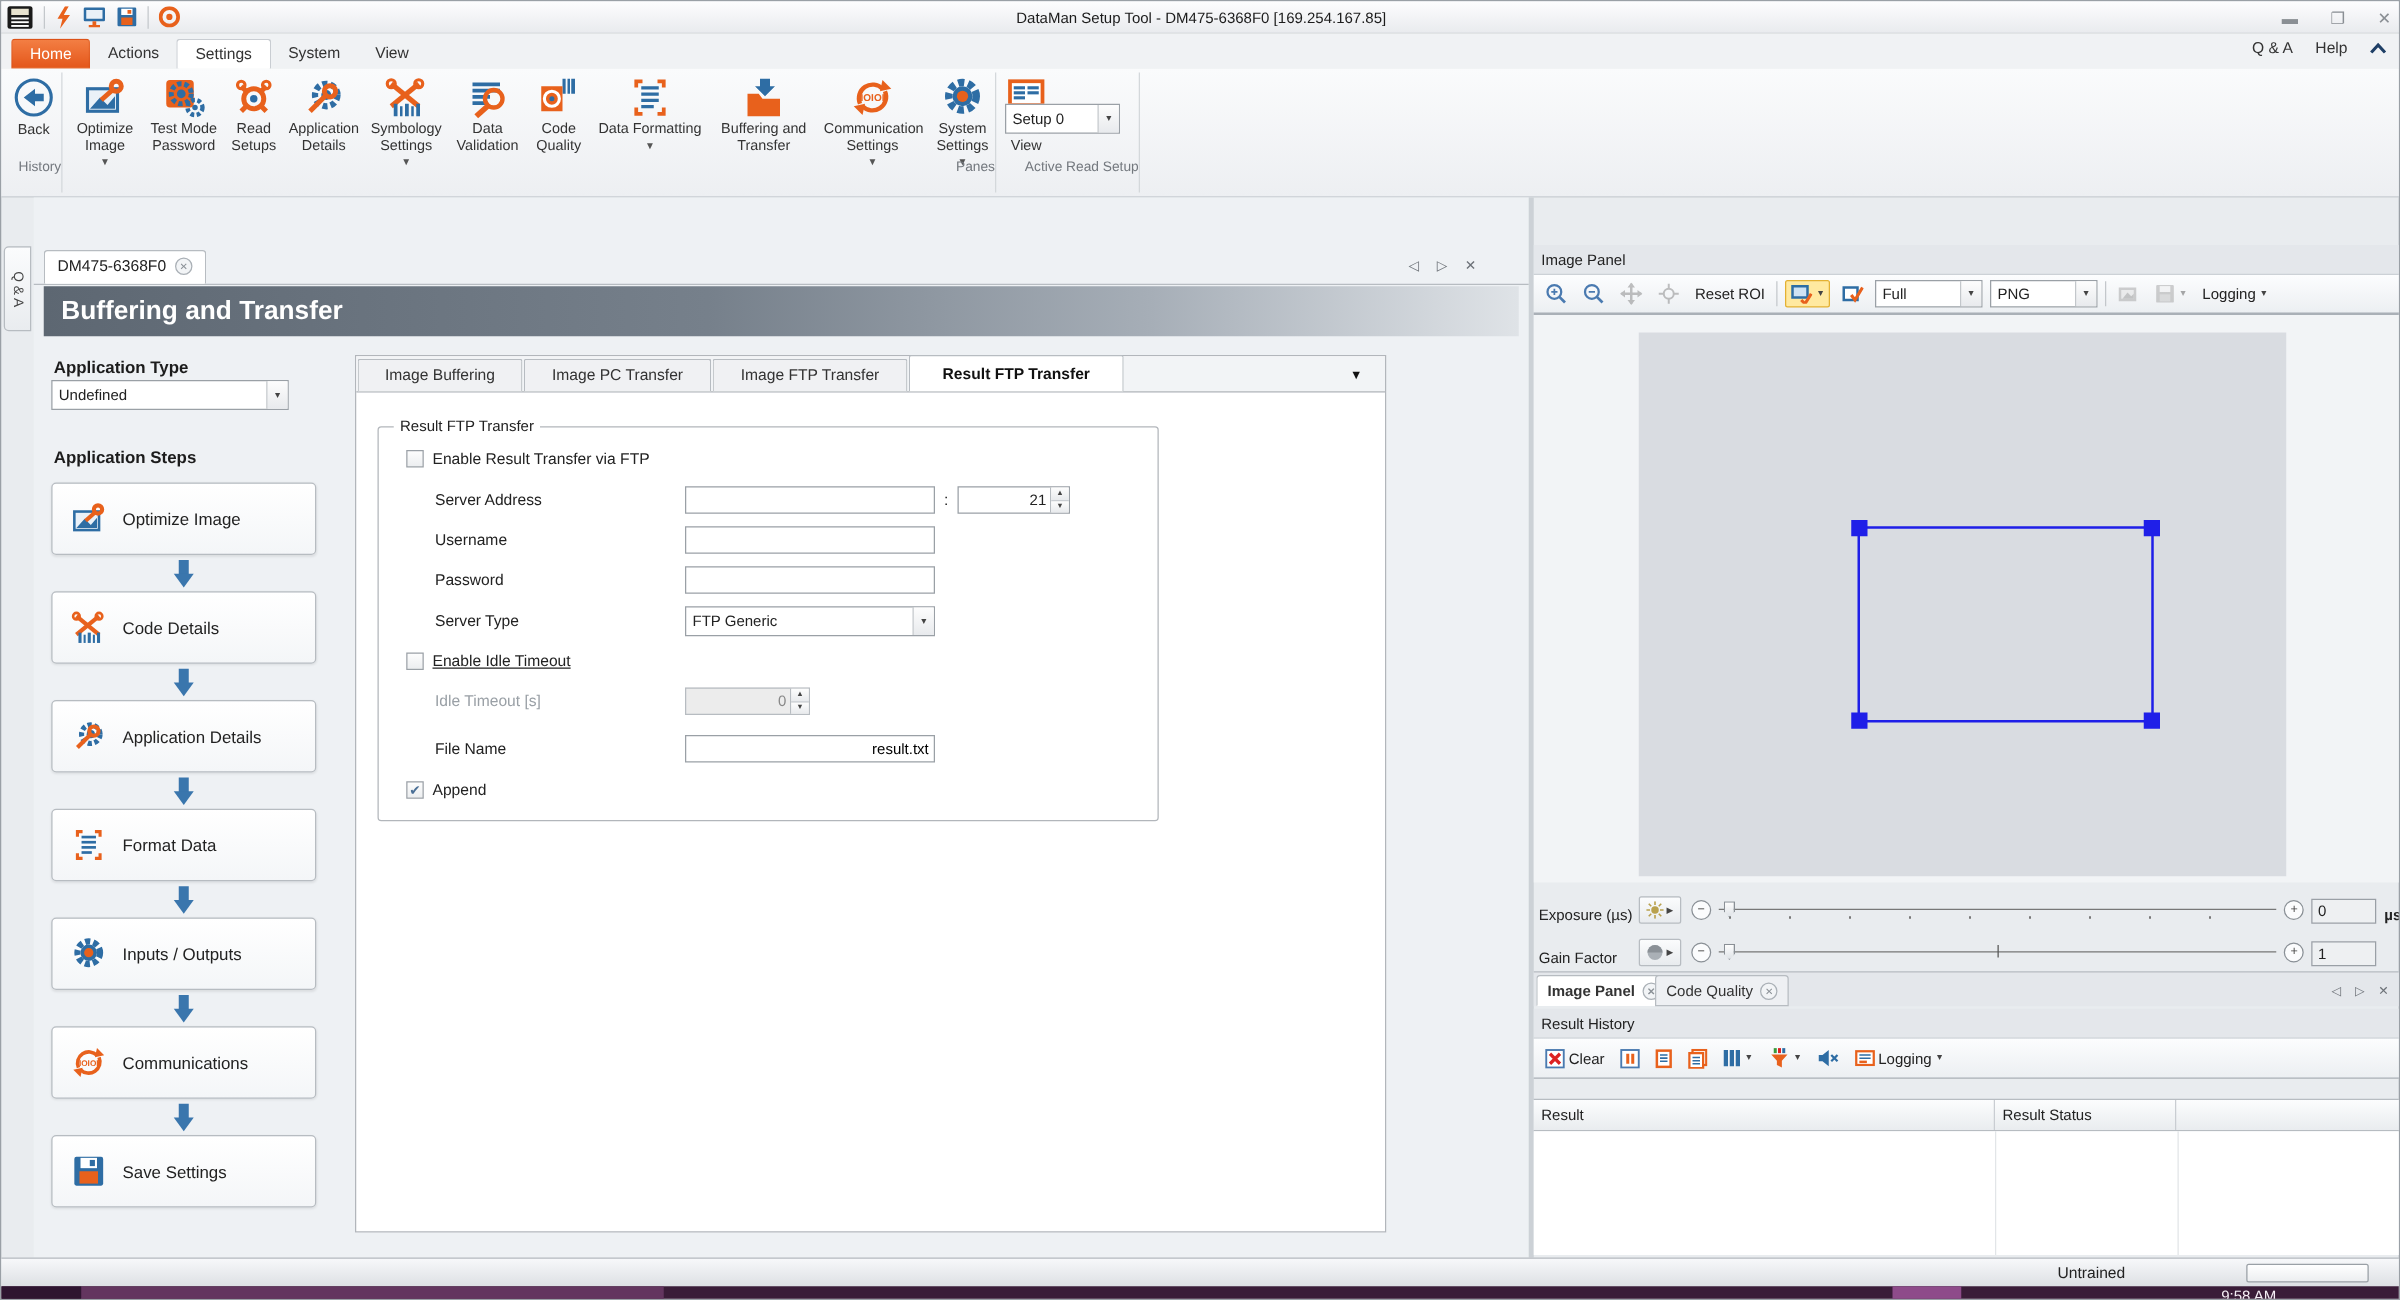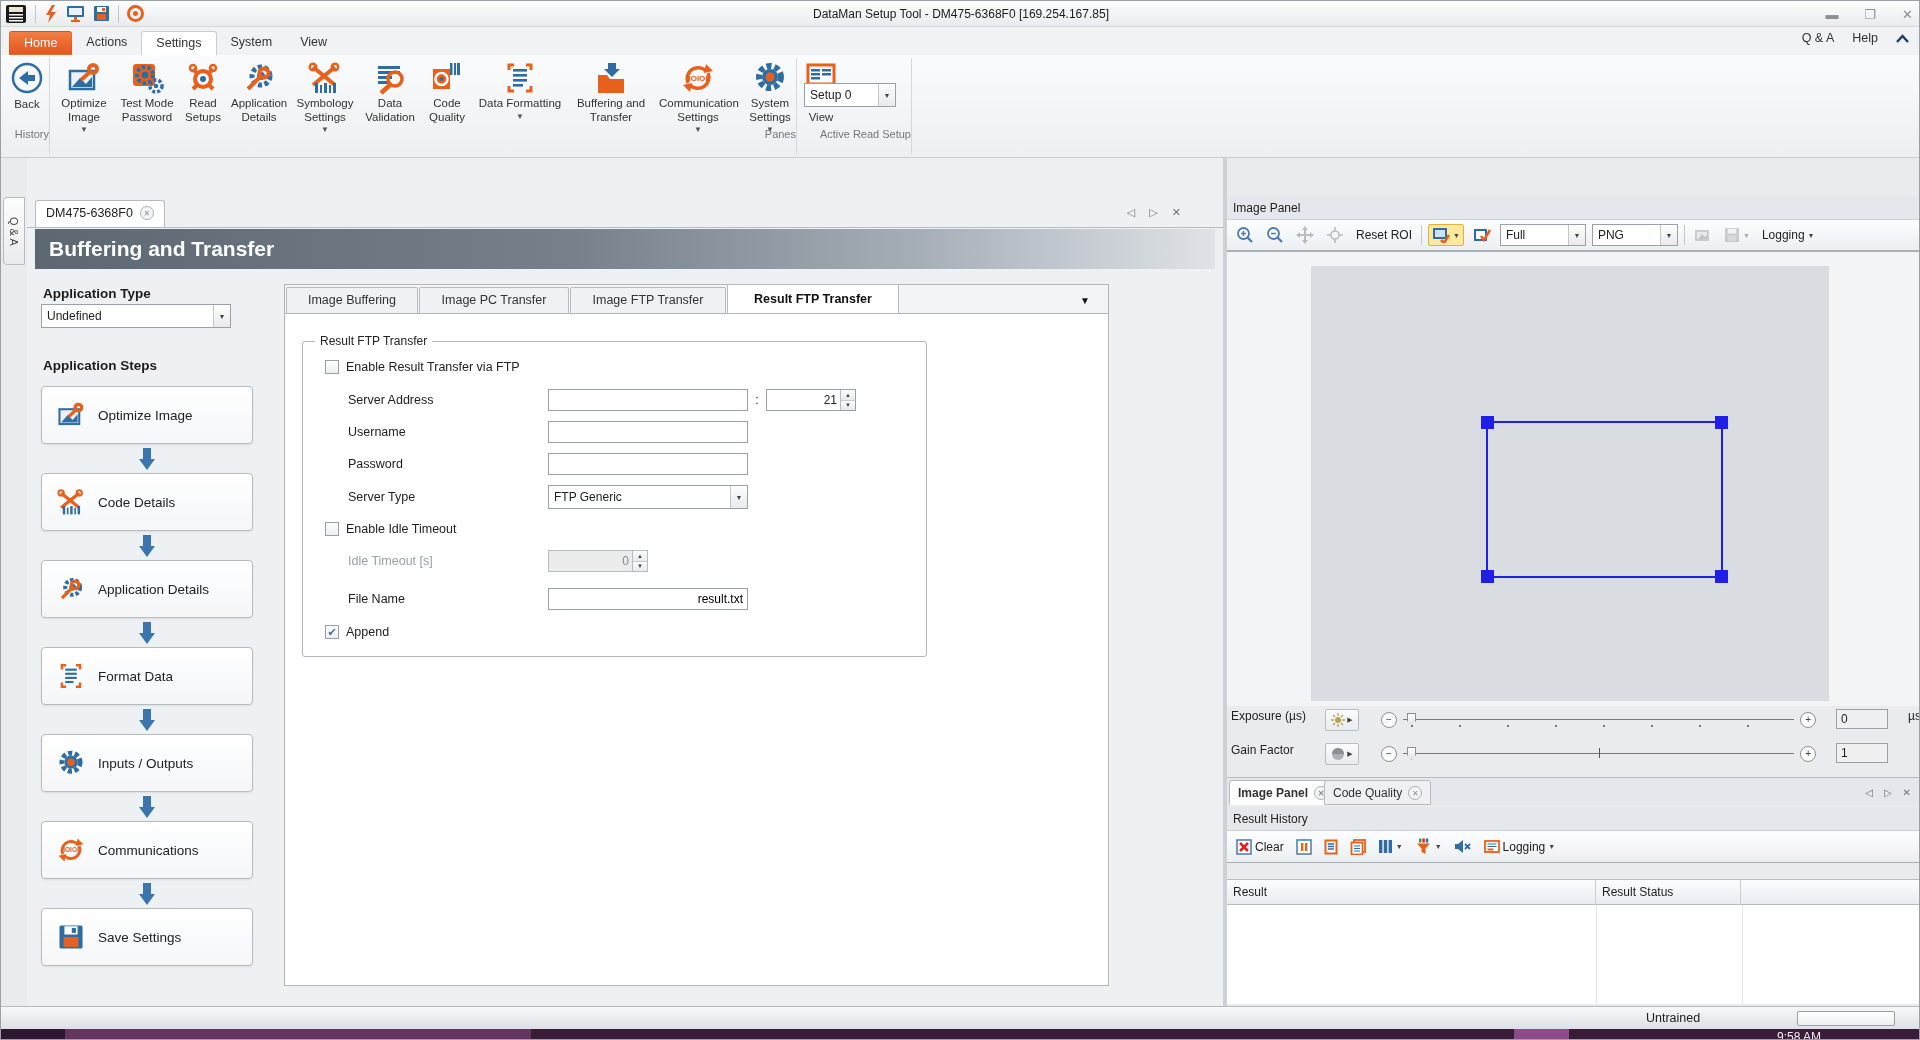--- a/index.html
+++ b/index.html
@@ -116,35 +116,35 @@
   .tcombo .val { flex:1; padding-left:5px; font-size:12px; }
   .tsep { width:1px; height:20px; background:#c3c7cb; }
   .caret { font-size:7px; color:#444; }
   .gry { opacity:.45; filter:grayscale(1); }
 
   .img-content { left:1226px; top:251px; width:694px; height:454px; background:#f2f4f6; }
   .img-surface { position:absolute; left:84px; top:14px; width:518px; height:435px; background:#d9dce1; }
   .roi { position:absolute; border:2px solid #1f1fe8; }
   .roi .h { position:absolute; width:13px; height:13px; background:#1f1fe8; }
 
-  .camrow { position:absolute; left:1226px; width:694px; height:30px; display:flex; align-items:flex-start; font-size:12px; color:#222;gap:14px; }
+  .camrow { position:absolute; left:1226px; width:694px; height:30px; display:flex; align-items:flex-end; font-size:12px; color:#222; }
   .camrow .rl { width:84px; padding-left:4px; }
   .icobtn { width:34px; height:22px; border:1px solid #b7bcc1; background:linear-gradient(#fbfcfd,#e8ebee);
     border-radius:2px; display:inline-flex; align-items:center; justify-content:center; gap:2px; margin-right:8px; }
   .slider { position:relative; flex:1; height:22px; margin-right:6px; }
   .scirc { position:absolute; top:3px; width:16px; height:16px; border:1px solid #8a9096; border-radius:50%;
     background:#fbfcfd; font-size:10px; line-height:14px; text-align:center; color:#444; }
   .strack { position:absolute; left:22px; right:22px; top:10px; height:1px; background:#777; }
   .sthumb { position:absolute; top:4px; width:9px; height:13px; background:linear-gradient(#fdfdfd,#dfe3e7);
     border:1px solid #8a9096; clip-path:polygon(0 0,100% 0,100% 62%,50% 100%,0 62%); }
   .sticks { position:absolute; left:30px; right:30px; top:16px; height:2px;
     background:repeating-linear-gradient(to right,#777 0 2px,transparent 2px 48px); }
   .smid { position:absolute; left:50%; top:5px; width:1px; height:10px; background:#555; }
   .valbox { width:52px; height:20px; border:1px solid #9aa0a6; background:#eef0f2; font-size:12px; padding:2px 0 0 4px; }
-  .unit { margin-left:6px; }
+  .unit { margin-left:6px;font-weight:bold; }
 
   .docktabs { left:1226px; top:776px; width:694px; height:28px; border-top:1px solid #b7bcc1; background:#e4e7eb; }
   .dtab { position:absolute; top:2px; height:25px; padding:5px 8px 0 8px; font-size:12px; border:1px solid #b7bcc1;
     border-radius:3px 3px 0 0; background:#eef0f3; color:#333; display:flex; gap:6px; }
   .dtab.active { background:#fff; font-weight:bold; border-bottom:1px solid #fff; }
   .dnav { position:absolute; right:10px; top:9px; display:flex; gap:11px; color:#6d7278; font-size:10px; }
 
   .rh-table-head { position:absolute; left:1226px; top:878px; width:694px; height:26px; background:linear-gradient(#fcfdfe,#e9ecef);
     border-top:1px solid #b7bcc1; border-bottom:1px solid #b7bcc1; display:flex; font-size:12px; color:#222; }
   .rh-col { padding:5px 0 0 6px; border-right:1px solid #c9cdd2; }
@@ -600,21 +600,21 @@
             <span class="val">FTP Generic</span>
             <span class="ddbtn">▼</span>
           </span>
         </div>
 
         <div class="frow" style="left:45px; top:111px;">
           <span class="flabel" style="width:200px;">Password</span>
           <input class="tinput" style="width: 200px;" value="">
         </div>
 
-        <div class="frow" style="left:22px; top:180px;">
+        <div class="frow" style="left:22px; top:180px;text-decoration:underline;">
           <span class="cb"></span>
           <span class="cblabel">Enable Idle Timeout</span>
         </div>
 
         <div class="frow" style="left:45px; top:208px;">
           <span class="flabel dis" style="width:200px;">Idle Timeout [s]</span>
           <span class="spinbox dis" style="width:100px;">
             <span class="spinval" style="color:#888;">0</span>
             <span class="spinbtns">
                 <span>▲</span>

